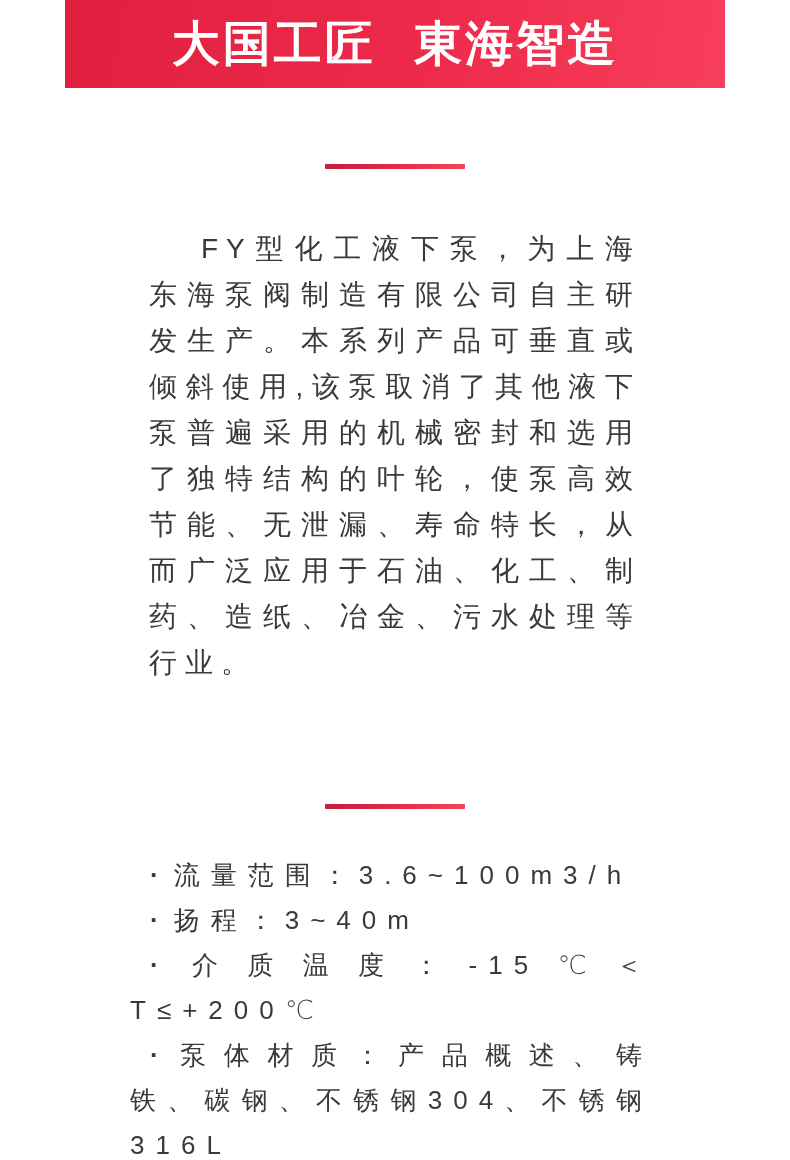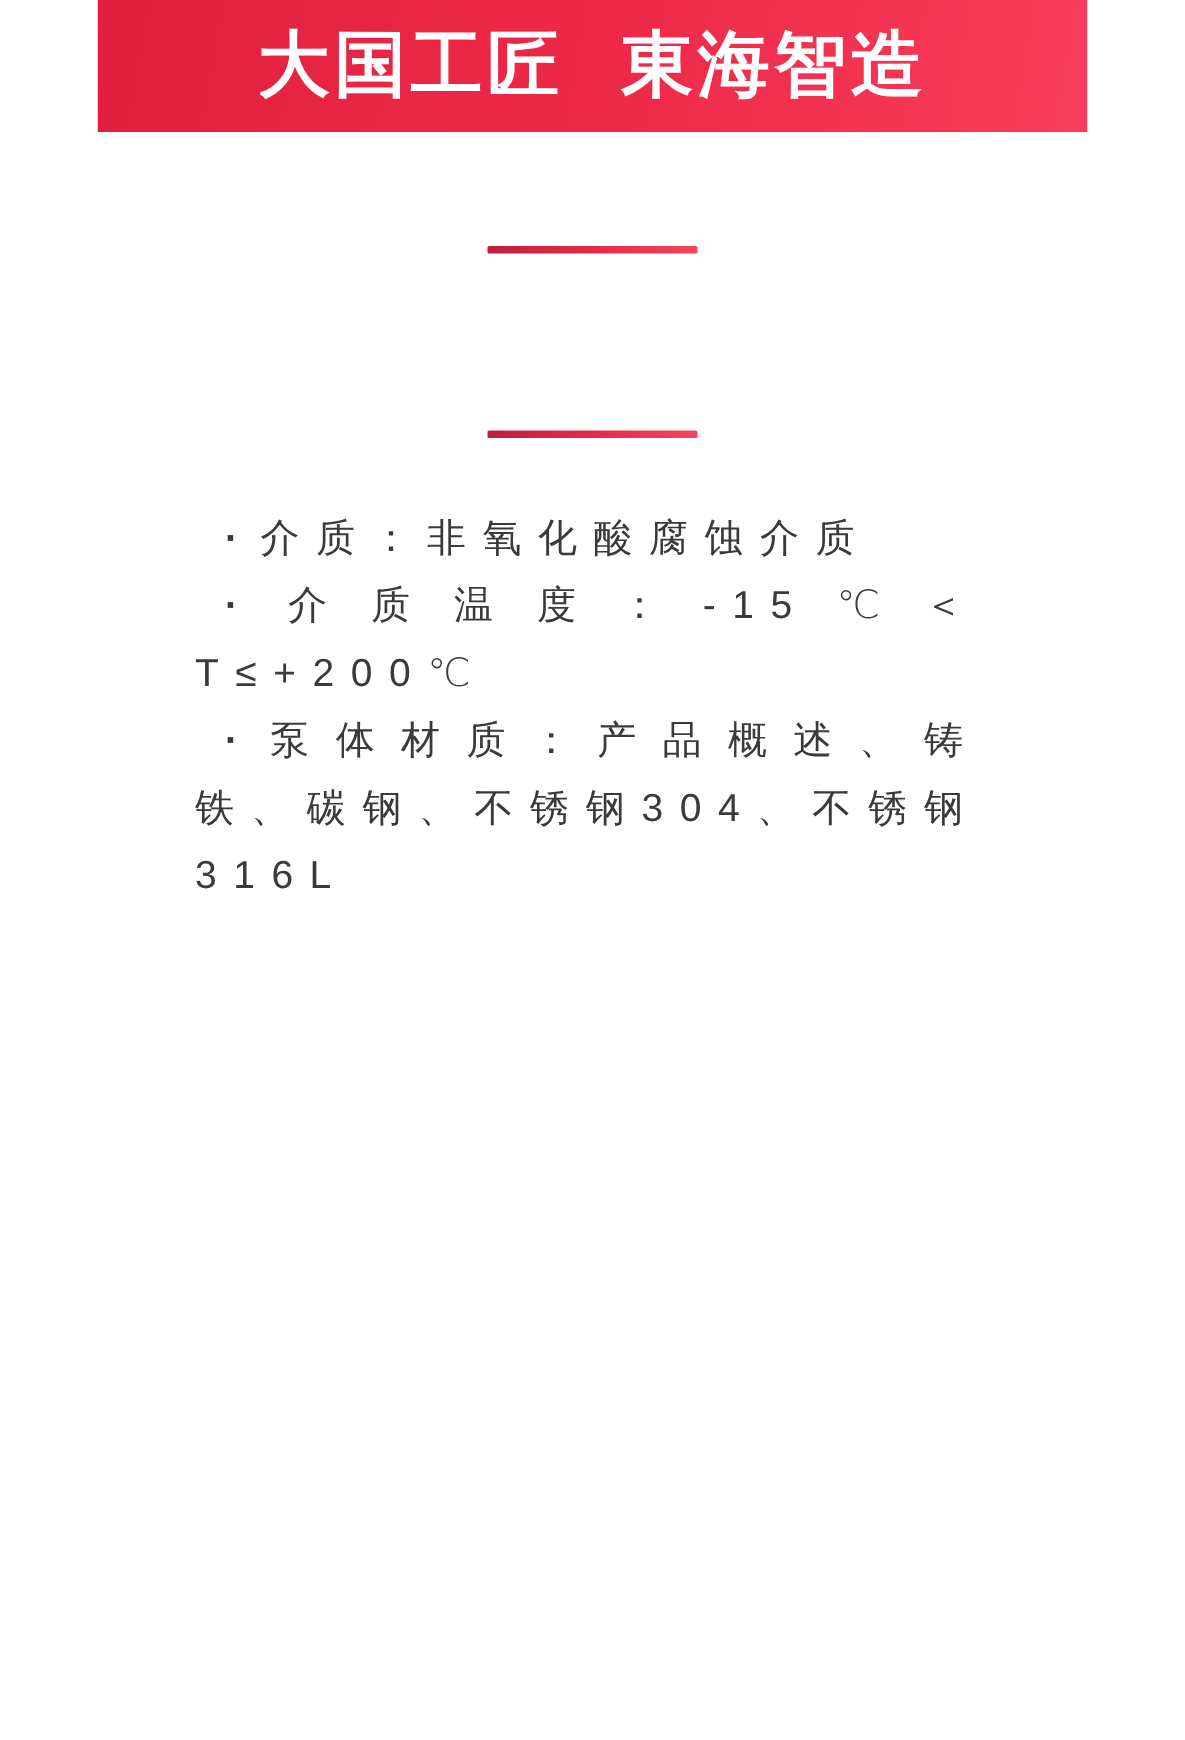--- a/index.html
+++ b/index.html
@@ -87,28 +87,32 @@
 <body>
 
 <div class="page">
 
   <header class="banner">
     <h1 class="banner-title">大国工匠 東海智造</h1>
   </header>
 
   <section class="section-overview">
     <div class="title-underline"></div>
+    <p class="para">FY型化工液下泵，为上海东海泵阀制造有限公司自主研发生产。本系列产品可垂直或倾斜使用,该泵取消了其他液下泵普遍采用的机械密封和选用了独特结构的叶轮，使泵高效节能、无泄漏、寿命特长，从而广泛应用于石油、化工、制药、造纸、冶金、污水处理等行业。</p>
   </section>
 
   <section class="section-conditions">
     <div class="title-underline"></div>
 
     <ul class="spec-list">
       <li>
-        <span class="bullet">·</span><span>介质：非氧化酸腐蚀介质</span>
+        <span class="bullet">·</span><span>流量范围：3.6~100m3/h</span>
+      </li>
+      <li>
+        <span class="bullet">·</span><span>扬程：3~40m</span>
       </li>
       <li>
         <span class="bullet">·</span><span>介质温度：-15℃＜T≤+200℃</span>
       </li>
       <li>
         <span class="bullet">·</span><span>泵体材质：产品概述、铸铁、碳钢、不锈钢304、不锈钢316L</span>
       </li>
     </ul>
   </section>
 

